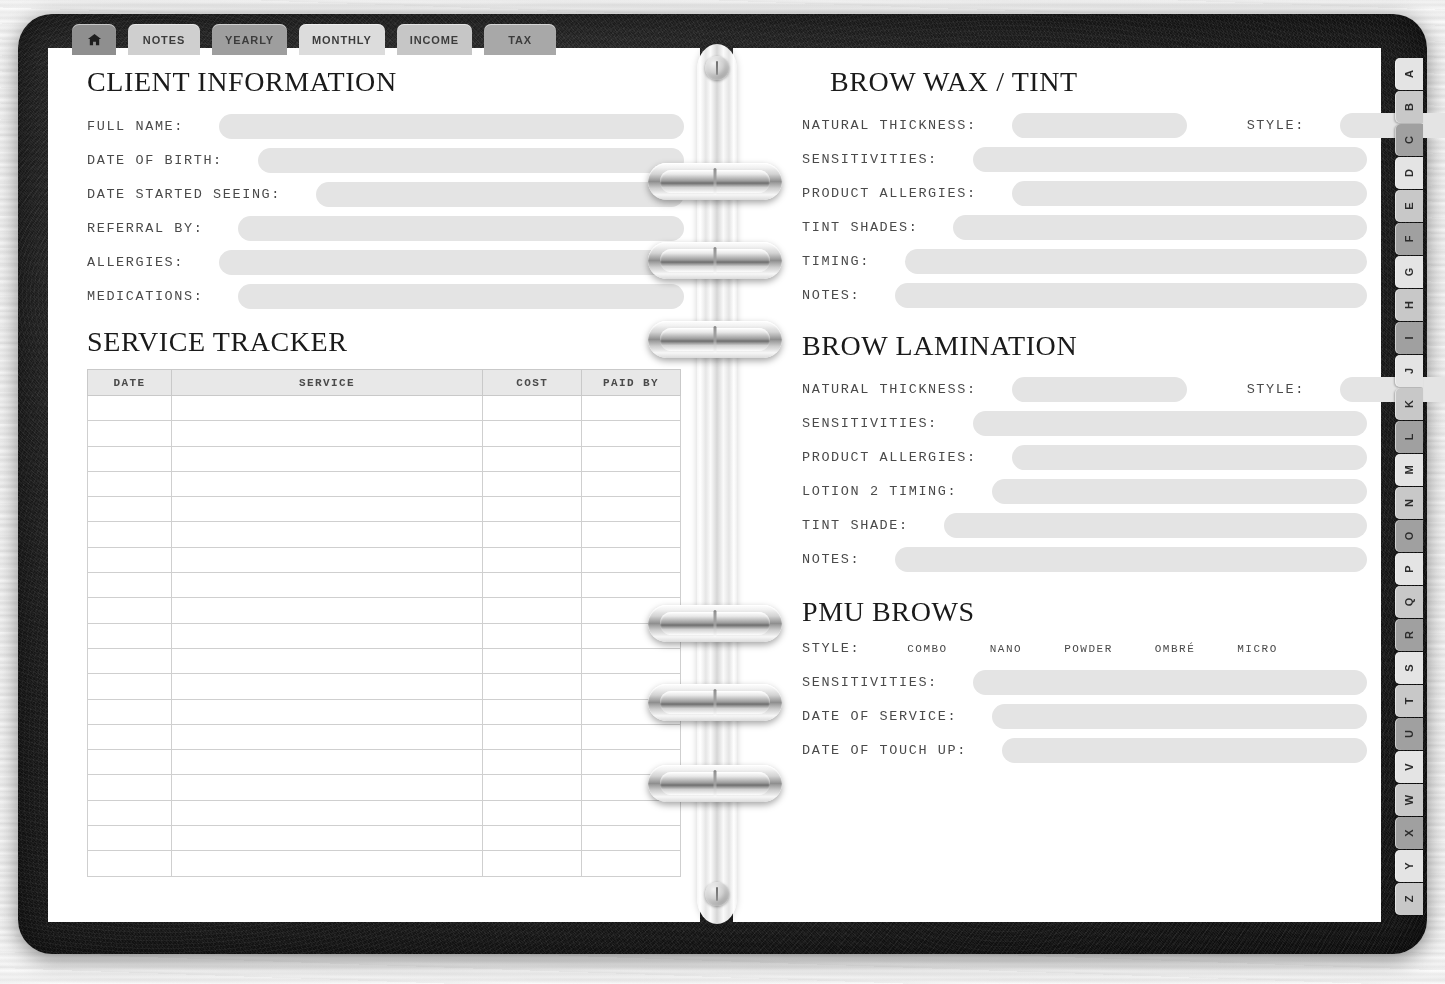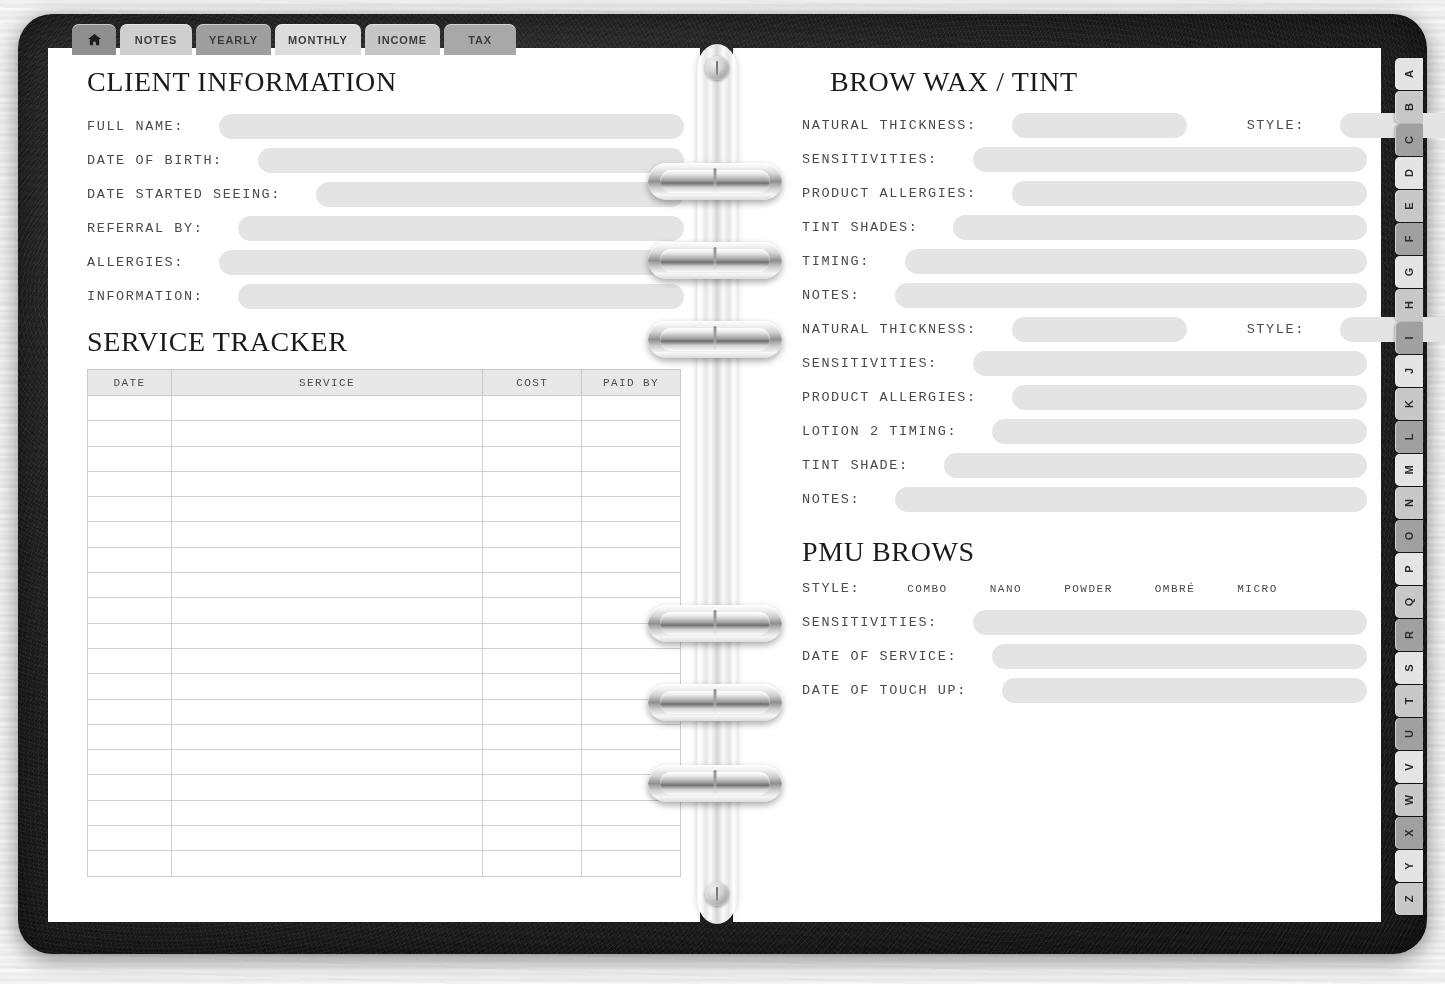--- a/index.html
+++ b/index.html
@@ -72,21 +72,21 @@
   }
 
   
   #tab-bar {
     position: absolute;
     left: 72px;
     top: 22px;
     height: 33px;
     display: flex;
     align-items: flex-end;
-    gap: 4px;
+    gap: 12px;
     z-index: 40;
   }
   .top-tab {
     height: 31px;
     min-width: 72px;
     padding: 0 13px;
     border-radius: 7px 7px 0 0;
     display: flex;
     align-items: center;
     justify-content: center;
@@ -260,21 +260,21 @@
     width: 594px;
     border-collapse: collapse;
     table-layout: fixed;
     font-family: "Liberation Mono", monospace;
   }
   #service-table th {
     background: #e8e8e8;
     border: 1px solid #c9c9c9;
     height: 26px;
     font-size: 11px;
-    font-weight: 400;
+    font-weight: 700;
     letter-spacing: 1.4px;
     color: #4a4a4a;
   }
   #service-table td {
     border: 1px solid #cfcfcf;
     height: 25.3px;
     background: #ffffff;
   }
   .col-date   { width: 78px; }
   .col-service{ width: 290px; }
@@ -359,21 +359,21 @@
           </div>
           <div class="field-row">
             <span class="field-label">REFERRAL BY:</span>
             <div class="field-box"></div>
           </div>
           <div class="field-row">
             <span class="field-label">ALLERGIES:</span>
             <div class="field-box"></div>
           </div>
           <div class="field-row">
-            <span class="field-label">INFORMATION:</span>
+            <span class="field-label">MEDICATIONS:</span>
             <div class="field-box"></div>
           </div>
         </div>
 
       <div class="section-title" id="service-title">SERVICE TRACKER</div>
 
       <table id="service-table">
         <colgroup>
           <col class="col-date">
             <col class="col-service">
@@ -549,20 +549,21 @@
           <div class="field-row">
             <span class="field-label">TIMING:</span>
             <div class="field-box"></div>
           </div>
           <div class="field-row">
             <span class="field-label">NOTES:</span>
             <div class="field-box"></div>
           </div>
         </div>
 
+      <div class="section-title" id="brow-lam-title">BROW LAMINATION</div>
       <div id="brow-lam-fields">
           <div class="field-row">
             <span class="field-label">NATURAL THICKNESS:</span>
             <div class="field-box short"></div>
             <span style="width: 14px;"></span>
             <span class="field-label">STYLE:</span>
             <div class="field-box short"></div>
           </div>
           <div class="field-row">
             <span class="field-label">SENSITIVITIES:</span>

